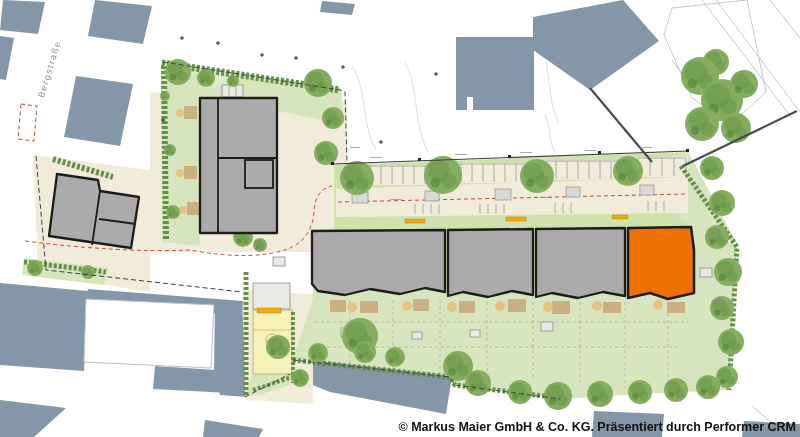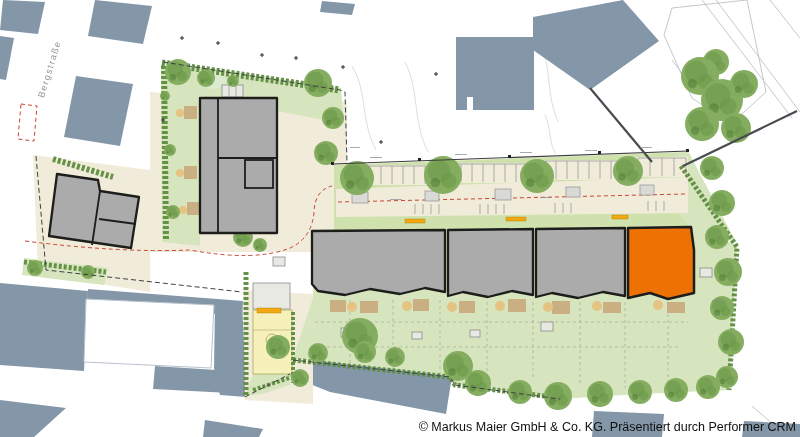--- a/index.html
+++ b/index.html
@@ -27,21 +27,21 @@
   .red{stroke:var(--c-red);stroke-width:1;stroke-dasharray:4 3;fill:none;}
   .faint{stroke:var(--c-faint);stroke-width:1;fill:none;}
   .wave{stroke:#dadfe2;stroke-width:1;fill:none;}
   .bound{stroke:#3c4248;stroke-width:1;stroke-dasharray:5 3;fill:none;}
   .wall{stroke:#474c52;stroke-width:2.2;fill:none;}
   .pm{stroke:#26282a;stroke-width:1;fill:none;}
   .anno{fill:#8a8f94;opacity:.75;}
   .bar{fill:var(--c-bar);stroke:#a67c00;stroke-width:.4;}
   .street-label{position:absolute;left:36px;top:96px;color:#8d9297;font-size:9px;
     letter-spacing:1.5px;transform:rotate(-73deg);transform-origin:left top;white-space:nowrap;}
-  .copyright{position:absolute;right:4px;bottom:3px;color:#101010;font-size:12.5px;white-space:nowrap;}
+  .copyright{position:absolute;right:4px;bottom:3px;color:#101010;font-size:12.5px;white-space:nowrap;font-weight:bold;}
 </style>
 </head>
 <body>
 
 <div class="stage">
 <svg width="800" height="437" viewBox="0 0 800 437">
   <defs>
     <g id="tree">
       <circle r="10" class="t1"></circle>
           <circle r="6" cx="-2" cy="-2" class="t2"></circle>

